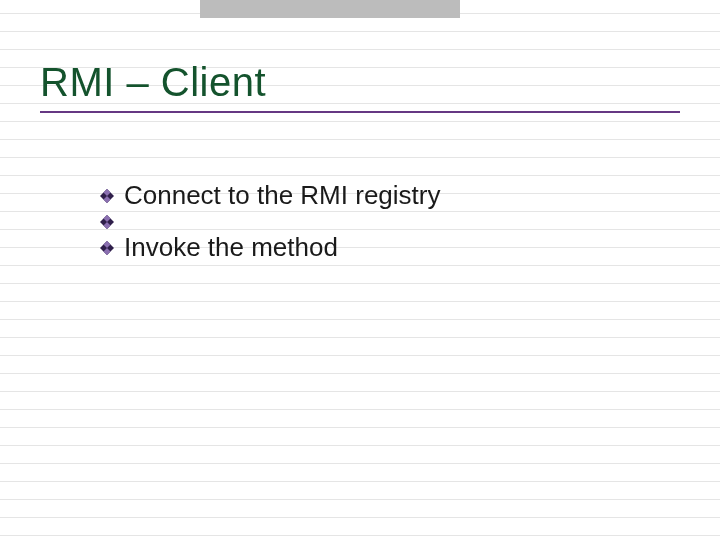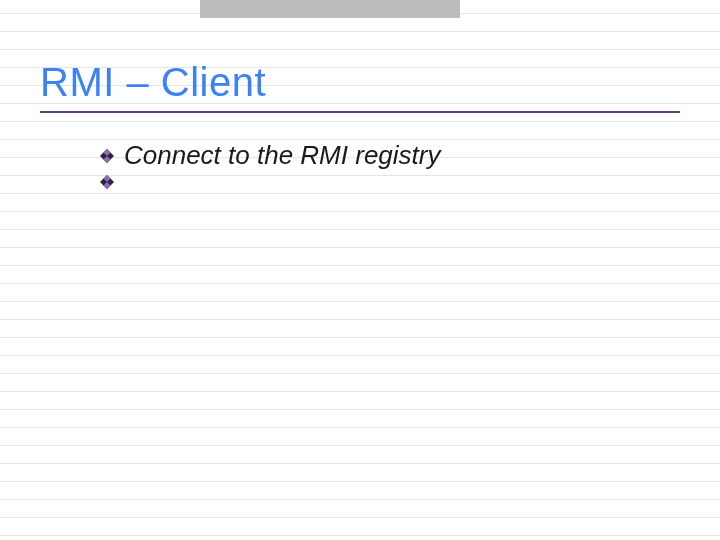--- a/index.html
+++ b/index.html
@@ -32,34 +32,33 @@
   }
   .slide {
     position: absolute;
     inset: 0;
     z-index: 2;
     padding: 60px 40px 0 40px;
   }
   .title {
     font-size: 40px;
     font-weight: 400;
-    color: #3b82f6;
+    color: #14532d;
     font-family: Tahoma, Verdana, sans-serif;
     letter-spacing: 0.5px;
   }
   .title-rule {
     margin-top: 6px;
     height: 0;
     border-top: 2px solid #663883;
     width: 640px;
   }
   .bullets {
-    margin-top: 24px;
+    margin-top: 64px;
     margin-left: 60px;
-    font-style: italic;
   }
   .bullet-item {
     display: flex;
     align-items: center;
     gap: 10px;
     font-size: 26px;
     color: #1a1a1a;
     line-height: 1.45;
   }
   .bullet-icon {
@@ -97,14 +96,26 @@
       <span class="bullet-icon">
         <svg viewBox="0 0 14 14">
             <g transform="translate(7,7) rotate(45)">
               <rect x="-5" y="-5" width="10" height="10" fill="#2f1f4a"></rect>
               <rect x="-5" y="-5" width="5" height="5" fill="#8a6fb0"></rect>
               <rect x="0" y="0" width="5" height="5" fill="#8a6fb0"></rect>
             </g>
           </svg>
       </span>
     </div>
+    <div class="bullet-item">
+      <span class="bullet-icon">
+        <svg viewBox="0 0 14 14">
+            <g transform="translate(7,7) rotate(45)">
+              <rect x="-5" y="-5" width="10" height="10" fill="#2f1f4a"></rect>
+              <rect x="-5" y="-5" width="5" height="5" fill="#8a6fb0"></rect>
+              <rect x="0" y="0" width="5" height="5" fill="#8a6fb0"></rect>
+            </g>
+          </svg>
+      </span>
+      <span>Invoke the method</span>
+    </div>
   </div>
 </div>
 
 </body></html>

